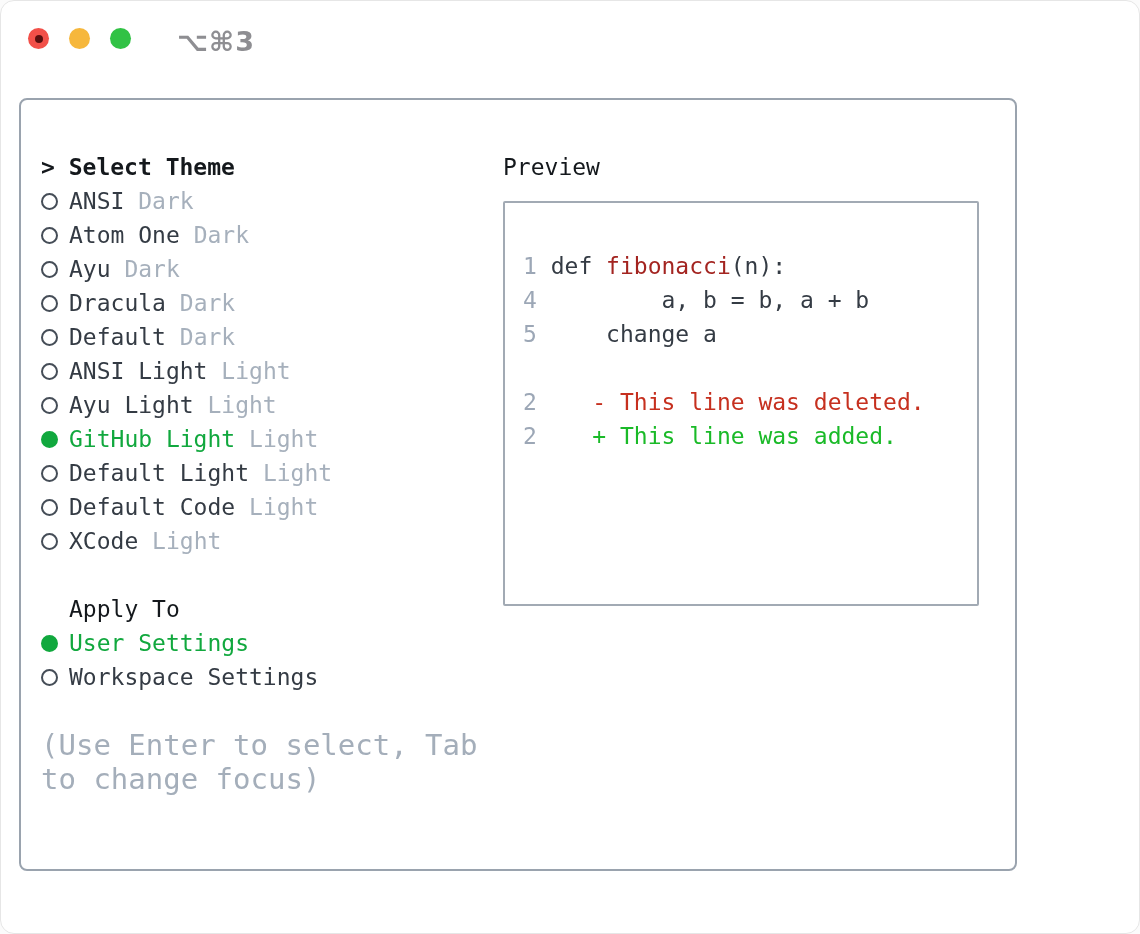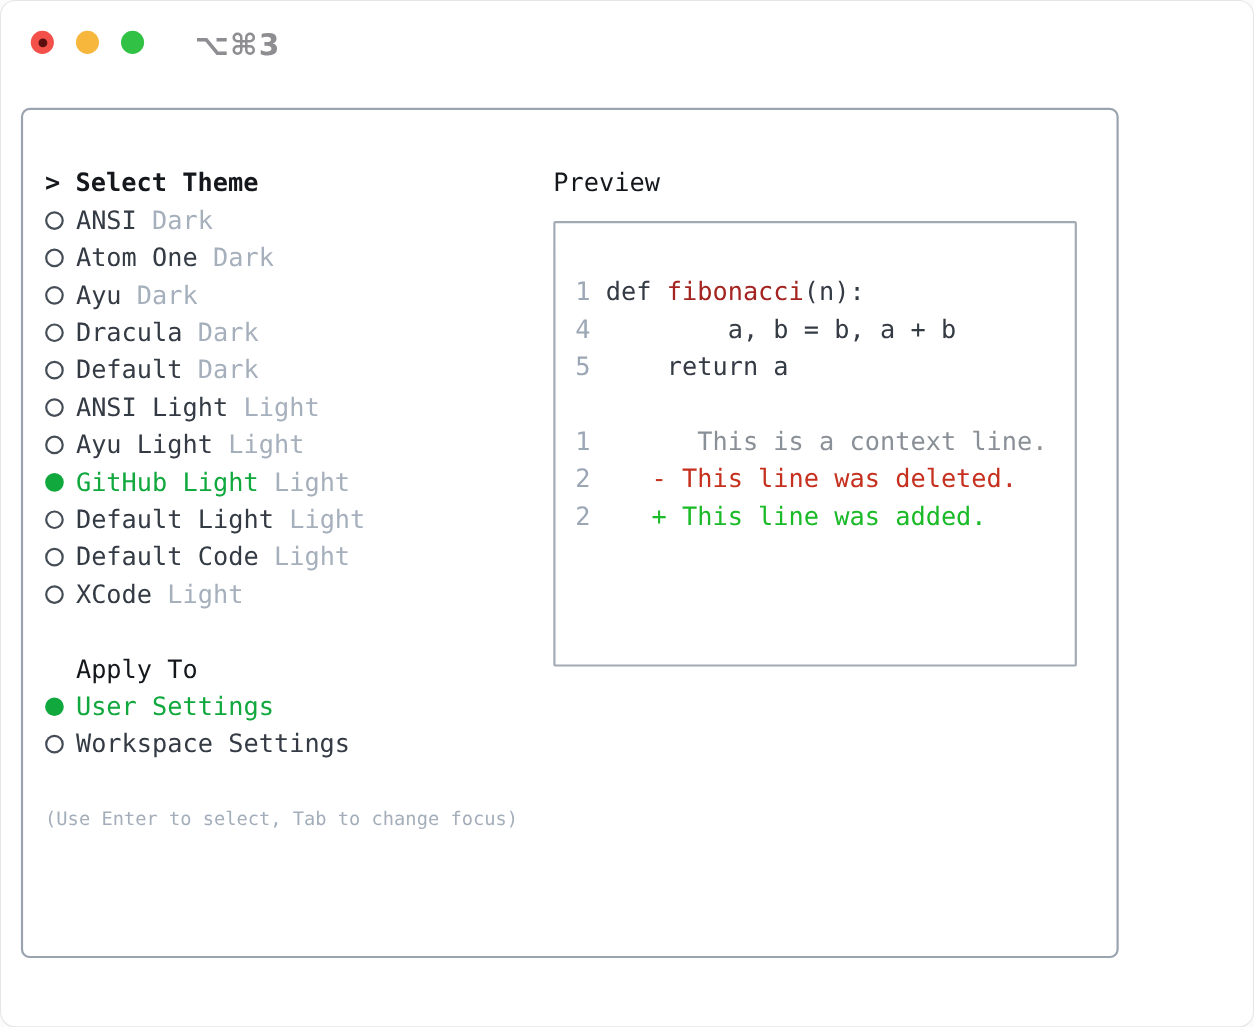--- a/index.html
+++ b/index.html
@@ -60,21 +60,21 @@
     border:2px solid #454d57;border-radius:50%;
     margin-right:11px;position:relative;top:1px;
   }
   .radio.selected{border-color:var(--green);background:var(--green);}
   .theme-row,.apply-row{cursor:pointer;}
   .tname{color:var(--text);}
   .theme-row.selected .tname,.apply-row.selected .tname{color:var(--green);}
   .tvariant{color:var(--muted);}
   .apply-header{padding-left:28px;color:var(--heading);}
   .hint{
-    margin-top:0;width:440px;font-size:17px;line-height:34px;color:var(--hint);
+    margin-top:0;width:440px;font-size:29px;line-height:34px;color:var(--hint);
     white-space:normal;
   }
   
   .preview-header{font-weight:400;color:var(--heading);}
   .preview-box{
     margin-top:17px;width:476px;height:405px;box-sizing:border-box;
     border:2px solid var(--box-border);border-radius:2px;
     padding:46px 0 0 18px;overflow:hidden;background:#ffffff;
   }
   .cl{height:34px;line-height:34px;font-size:23px;white-space:pre;color:var(--text);}
@@ -135,25 +135,24 @@
 
       <div class="hint">(Use Enter to select, Tab to change focus)</div>
     </div>
 
     <div class="right-col">
       <div class="row preview-header">Preview</div>
       <div class="preview-box">
         <div id="code-lines">
             <div class="cl"><span class="ln">1</span> <span class="tok-plain">def </span><span class="tok-fn">fibonacci</span><span class="tok-plain">(n):</span></div>
             <div class="cl"><span class="ln">4</span> <span class="tok-plain">        a, b = b, a + b</span></div>
-            <div class="cl"><span class="ln">5</span> <span class="tok-plain">    return a</span></div>
+            <div class="cl"><span class="ln">5</span> <span class="tok-plain">    change a</span></div>
           </div>
         <div class="cl"></div>
         <div id="diff-lines">
-            <div class="cl"><span class="ln">1</span> <span class="diff-context">      This is a context line.</span></div>
             <div class="cl"><span class="ln">2</span> <span class="diff-deleted">   - This line was deleted.</span></div>
             <div class="cl"><span class="ln">2</span> <span class="diff-added">   + This line was added.</span></div>
           </div>
       </div>
     </div>
 
   </div>
 </div>
 
 </body></html>

